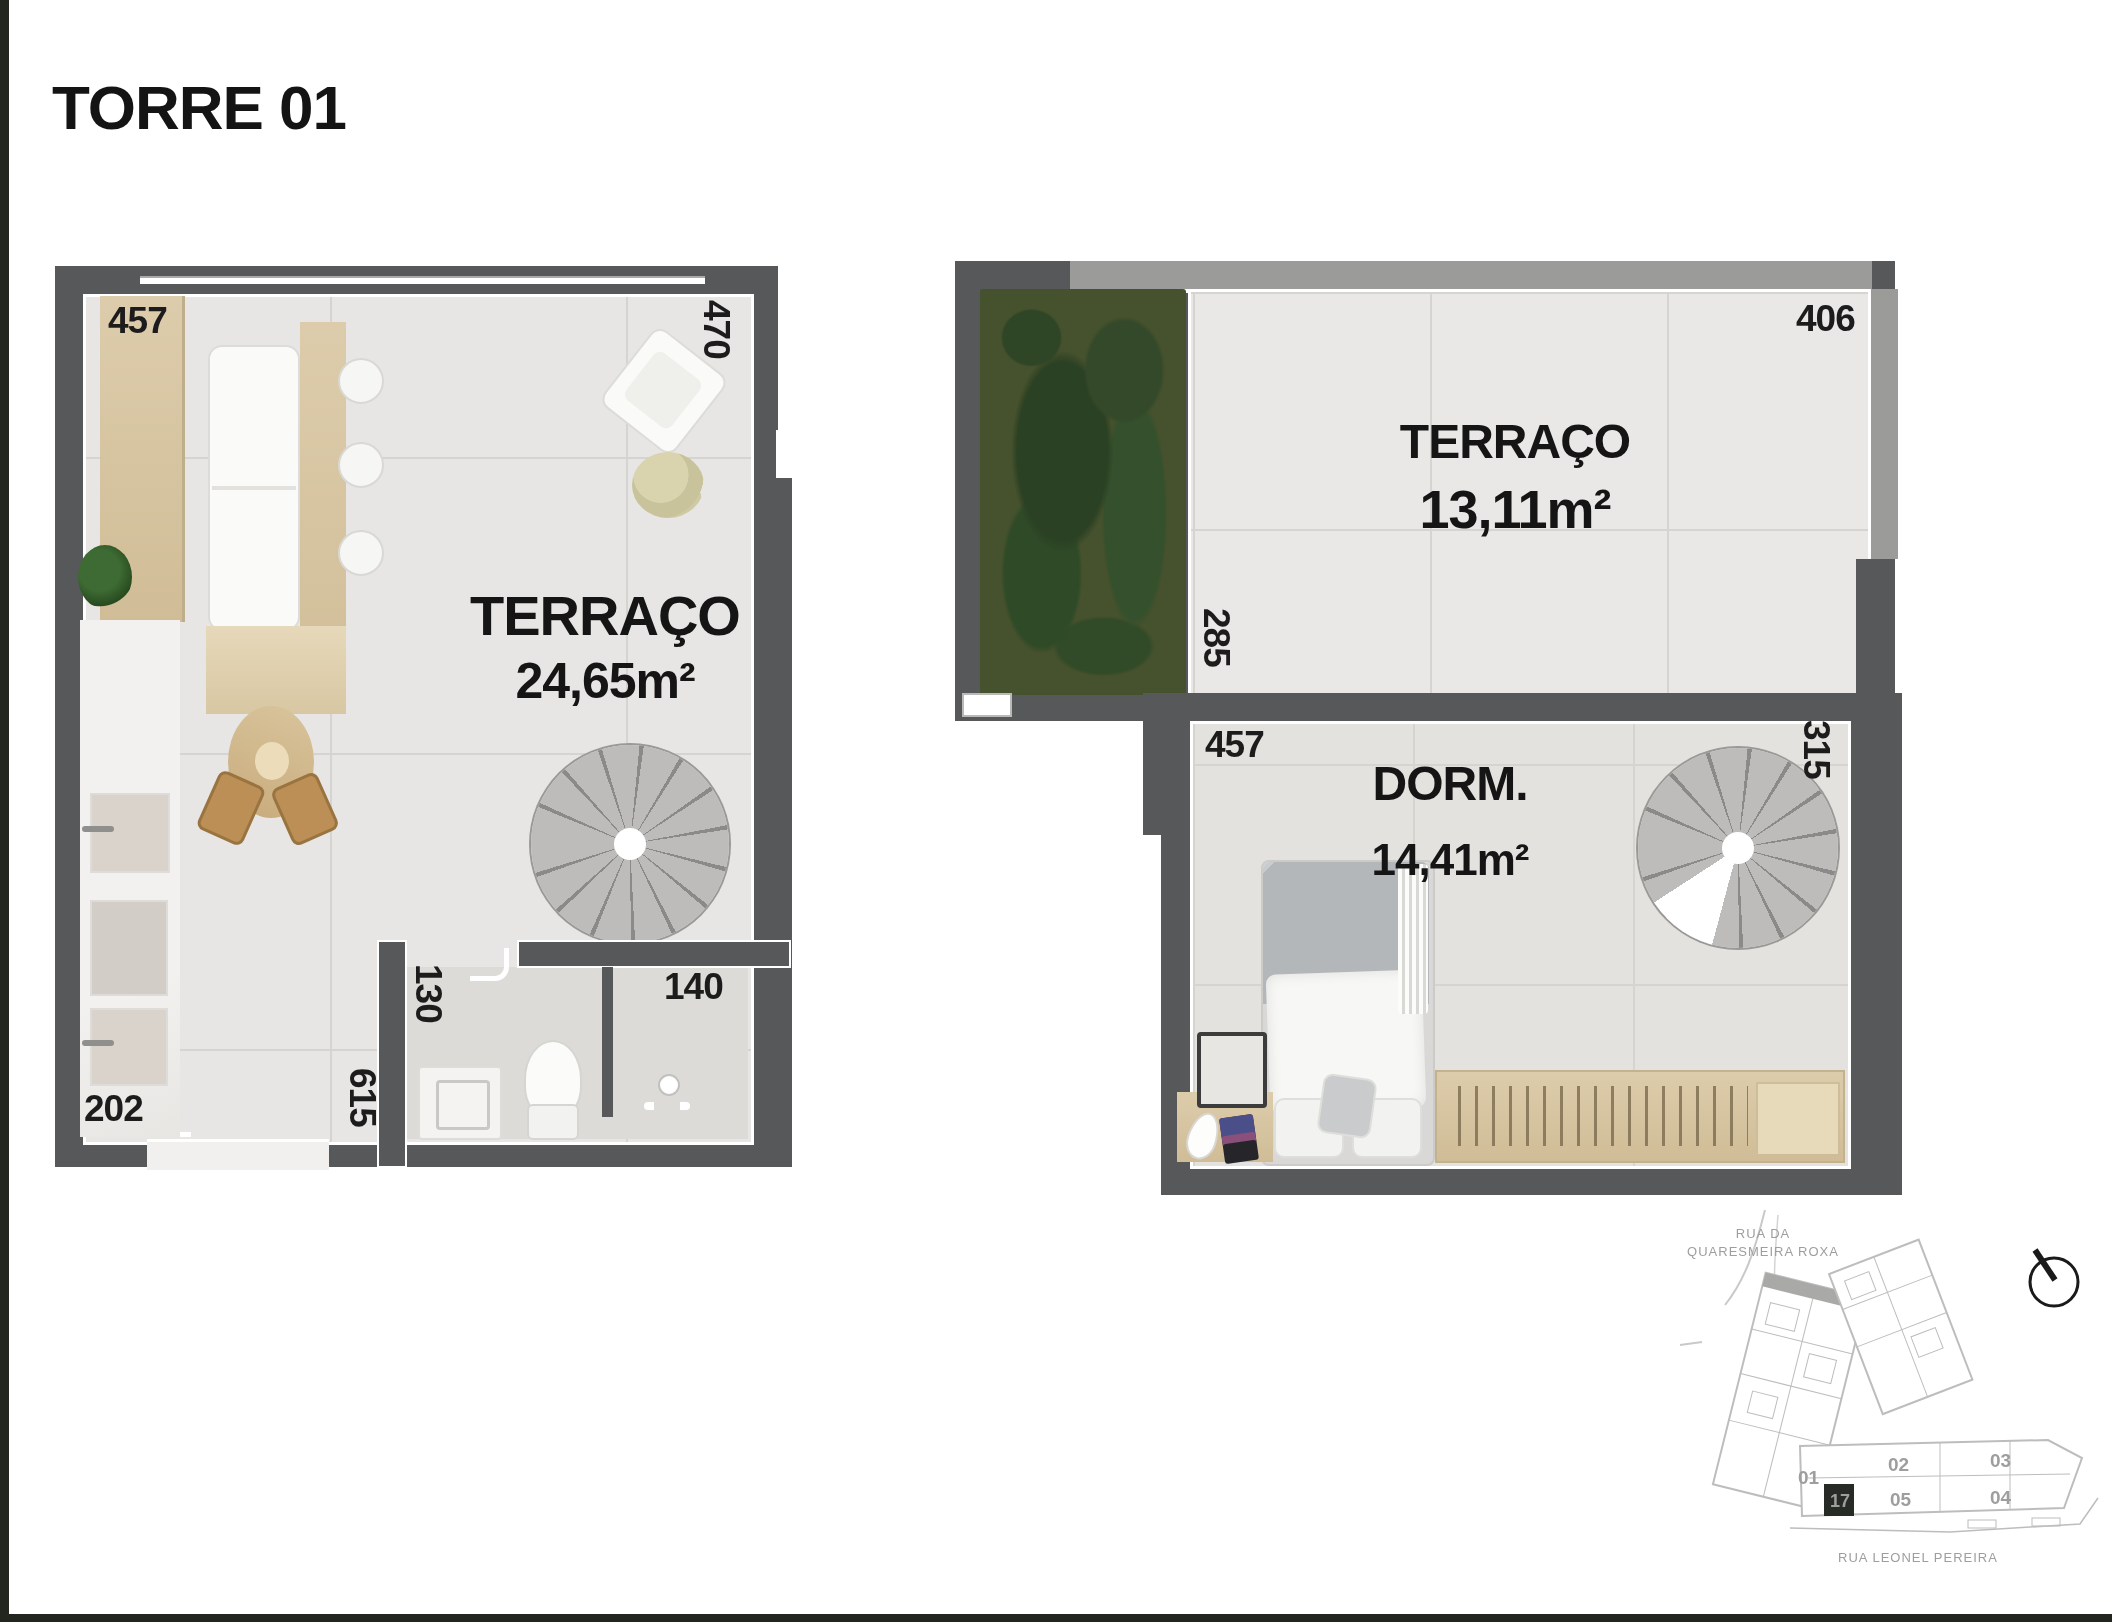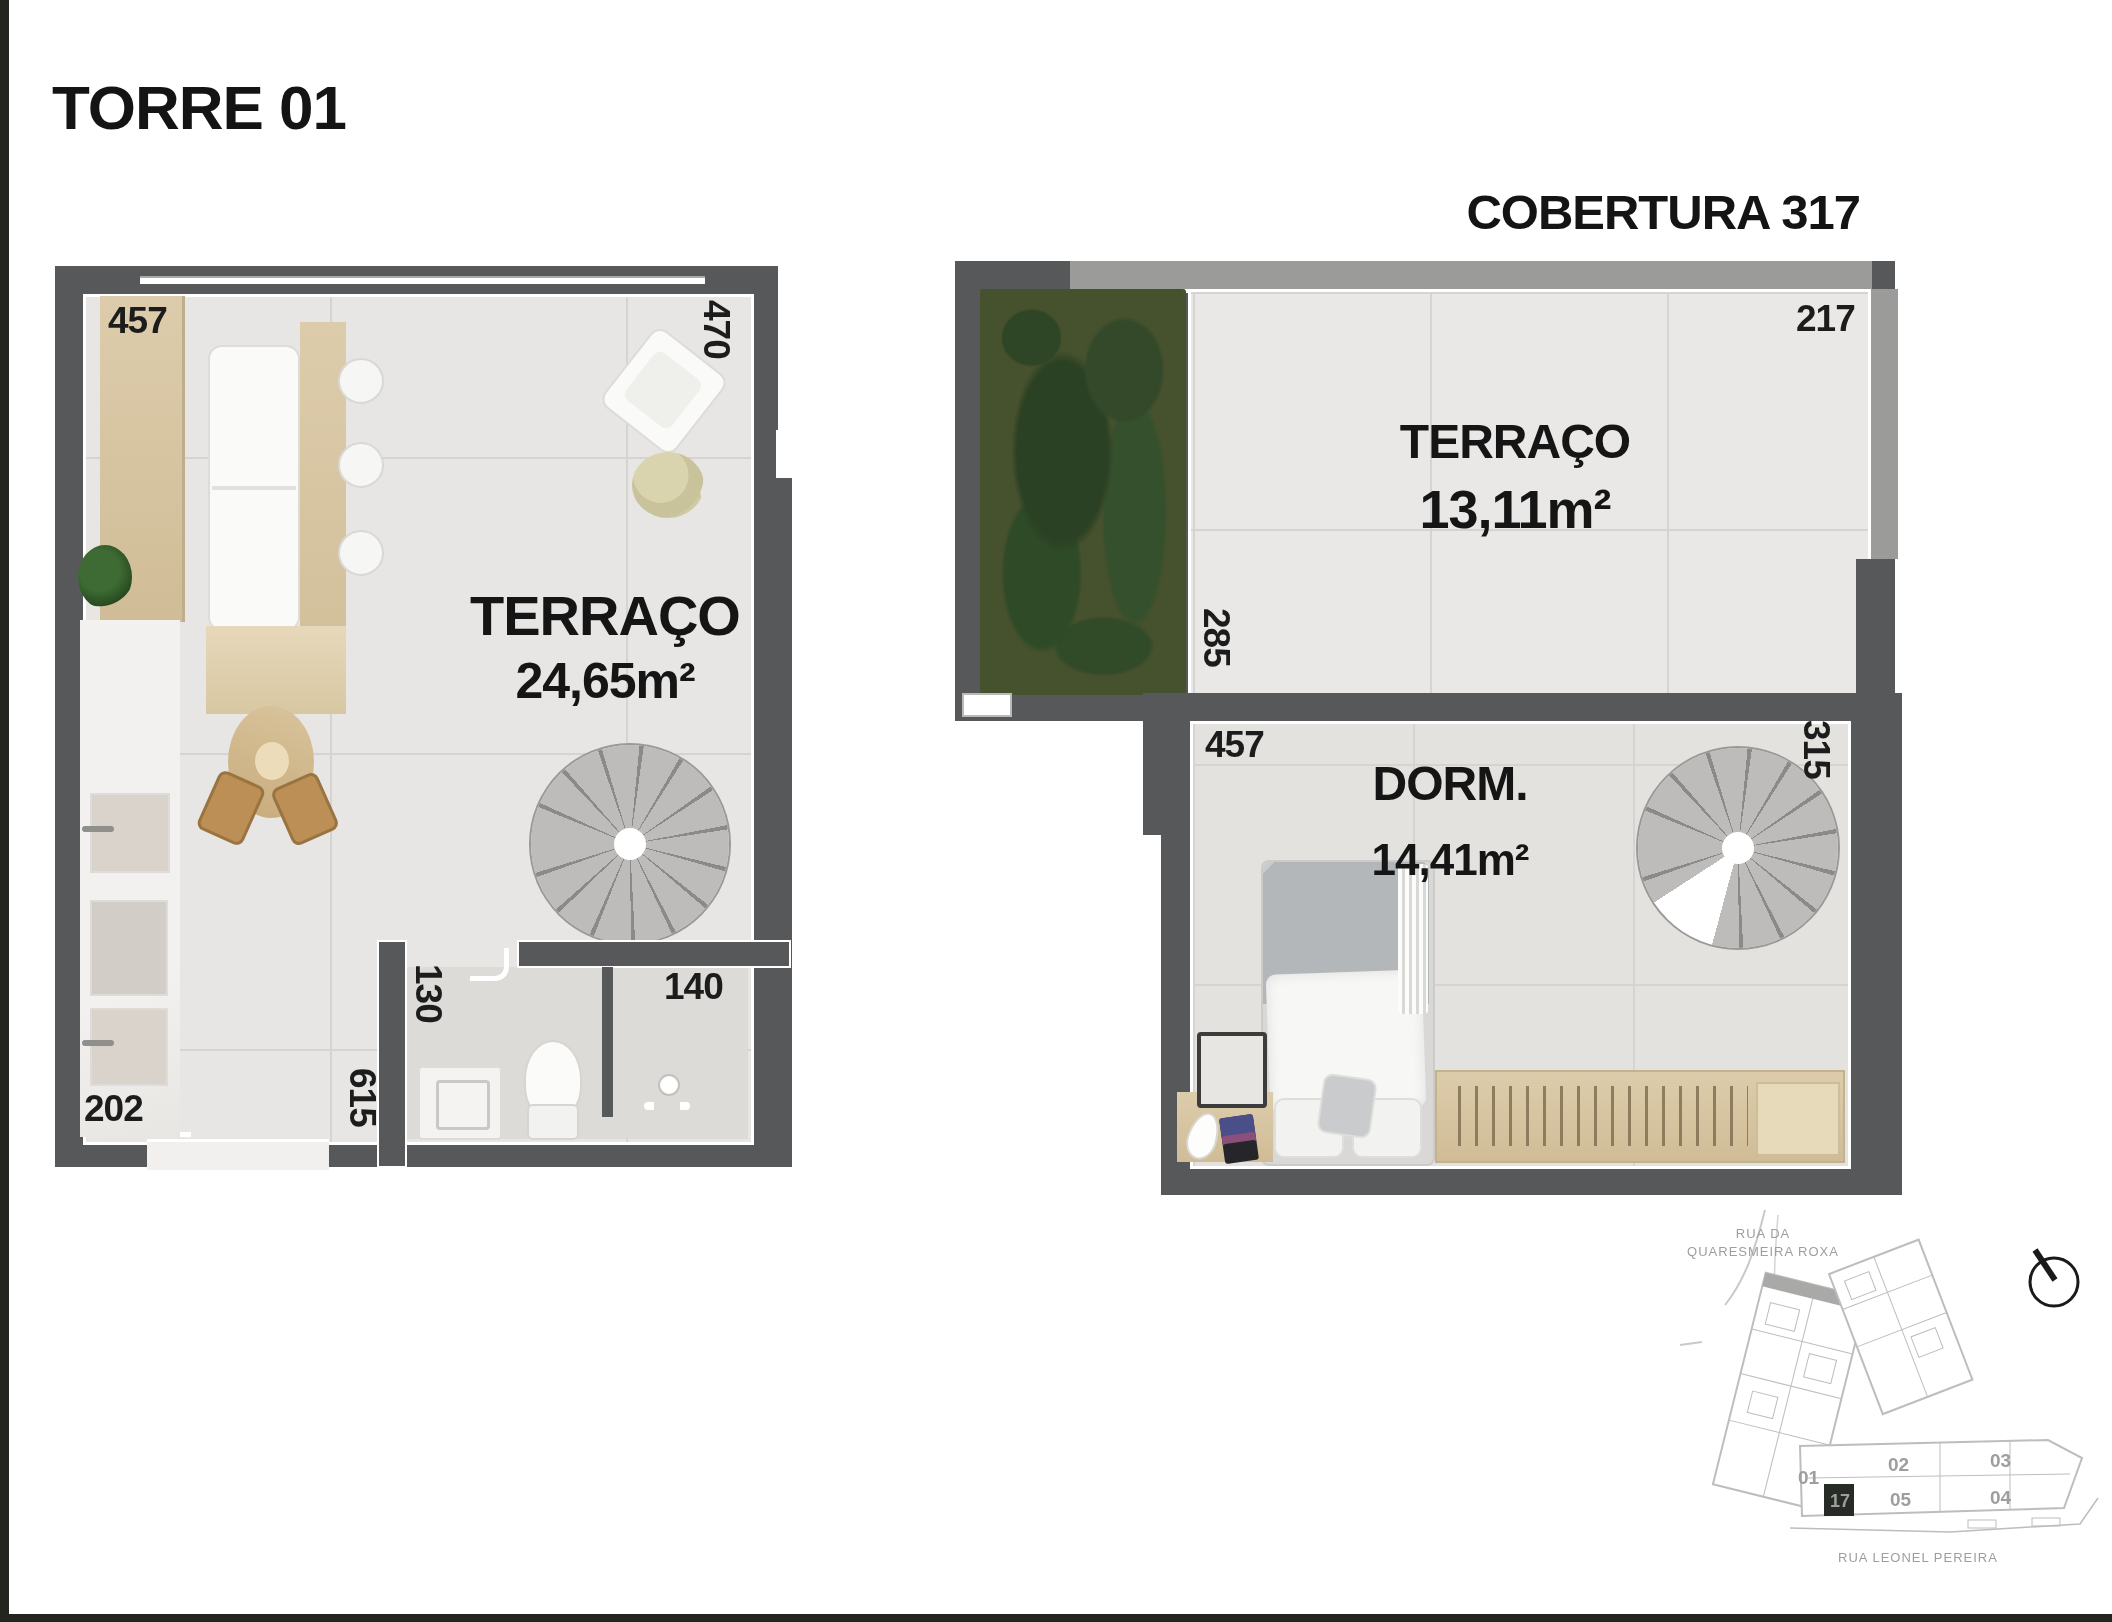--- a/index.html
+++ b/index.html
@@ -50,21 +50,20 @@
 </style>
 </head>
 <body>
 
 <div class="canvas">
 
   <div class="edge" style="left:0;top:0;width:9px;height:1622px;"></div>
   <div class="edge" style="left:0;top:1614px;width:2112px;height:8px;"></div>
 
   <div class="title" style="left:52px;top:72px;font-size:62px;">TORRE 01</div>
-  <div class="title" style="left:1340px;top:184px;width:520px;font-size:49px;text-align:right;">COBERTURA 317</div>
 
   <div>
 
     <div class="wall" style="left:55px;top:266px;width:723px;height:901px;"></div>
     <div class="wall" style="left:748px;top:478px;width:44px;height:689px;"></div>
 
     <div class="abs" style="left:776px;top:430px;width:18px;height:48px;background:#fff;"></div>
 
     <div class="floor" style="left:83px;top:294px;width:665px;height:845px;background-size:296px 296px;background-position:-52px 160px;"></div>
 
@@ -166,21 +165,21 @@
     <div class="stairs" style="left:1638px;top:748px;width:200px;height:200px;"></div>
     <div class="abs" style="left:1638px;top:748px;width:200px;height:200px;border-radius:50%;
          background:conic-gradient(from 195deg at 50% 50%, #fff 0 42deg, transparent 42deg 360deg);"></div>
     <div class="hub" style="left:1722px;top:832px;width:32px;height:32px;"></div>
 
     <div class="rlabel" style="left:1335px;top:418px;width:360px;font-size:48px;">TERRAÇO</div>
     <div class="rlabel" style="left:1335px;top:482px;width:360px;font-size:54px;">13,11m²</div>
     <div class="rlabel" style="left:1270px;top:760px;width:360px;font-size:48px;">DORM.</div>
     <div class="rlabel" style="left:1270px;top:838px;width:360px;font-size:44px;">14,41m²</div>
 
-    <div class="dim" style="left:1796px;top:300px;">217</div>
+    <div class="dim" style="left:1796px;top:300px;">406</div>
     <div class="dim v" style="left:1198px;top:608px;">285</div>
     <div class="dim" style="left:1205px;top:726px;">457</div>
     <div class="dim v" style="left:1798px;top:720px;">315</div>
   </div>
 
   <svg class="siteplan abs" style="left:1650px;top:1190px;" width="462" height="420" viewBox="0 0 462 420">
 
     <path d="M115,20 C105,60 95,90 75,115" fill="none" stroke="#c9c9c9" stroke-width="2"></path>
     <path d="M128,25 C125,65 122,95 128,128" fill="none" stroke="#d4d4d4" stroke-width="1.5"></path>
     <path d="M30,155 L52,152" fill="none" stroke="#c9c9c9" stroke-width="2"></path>

